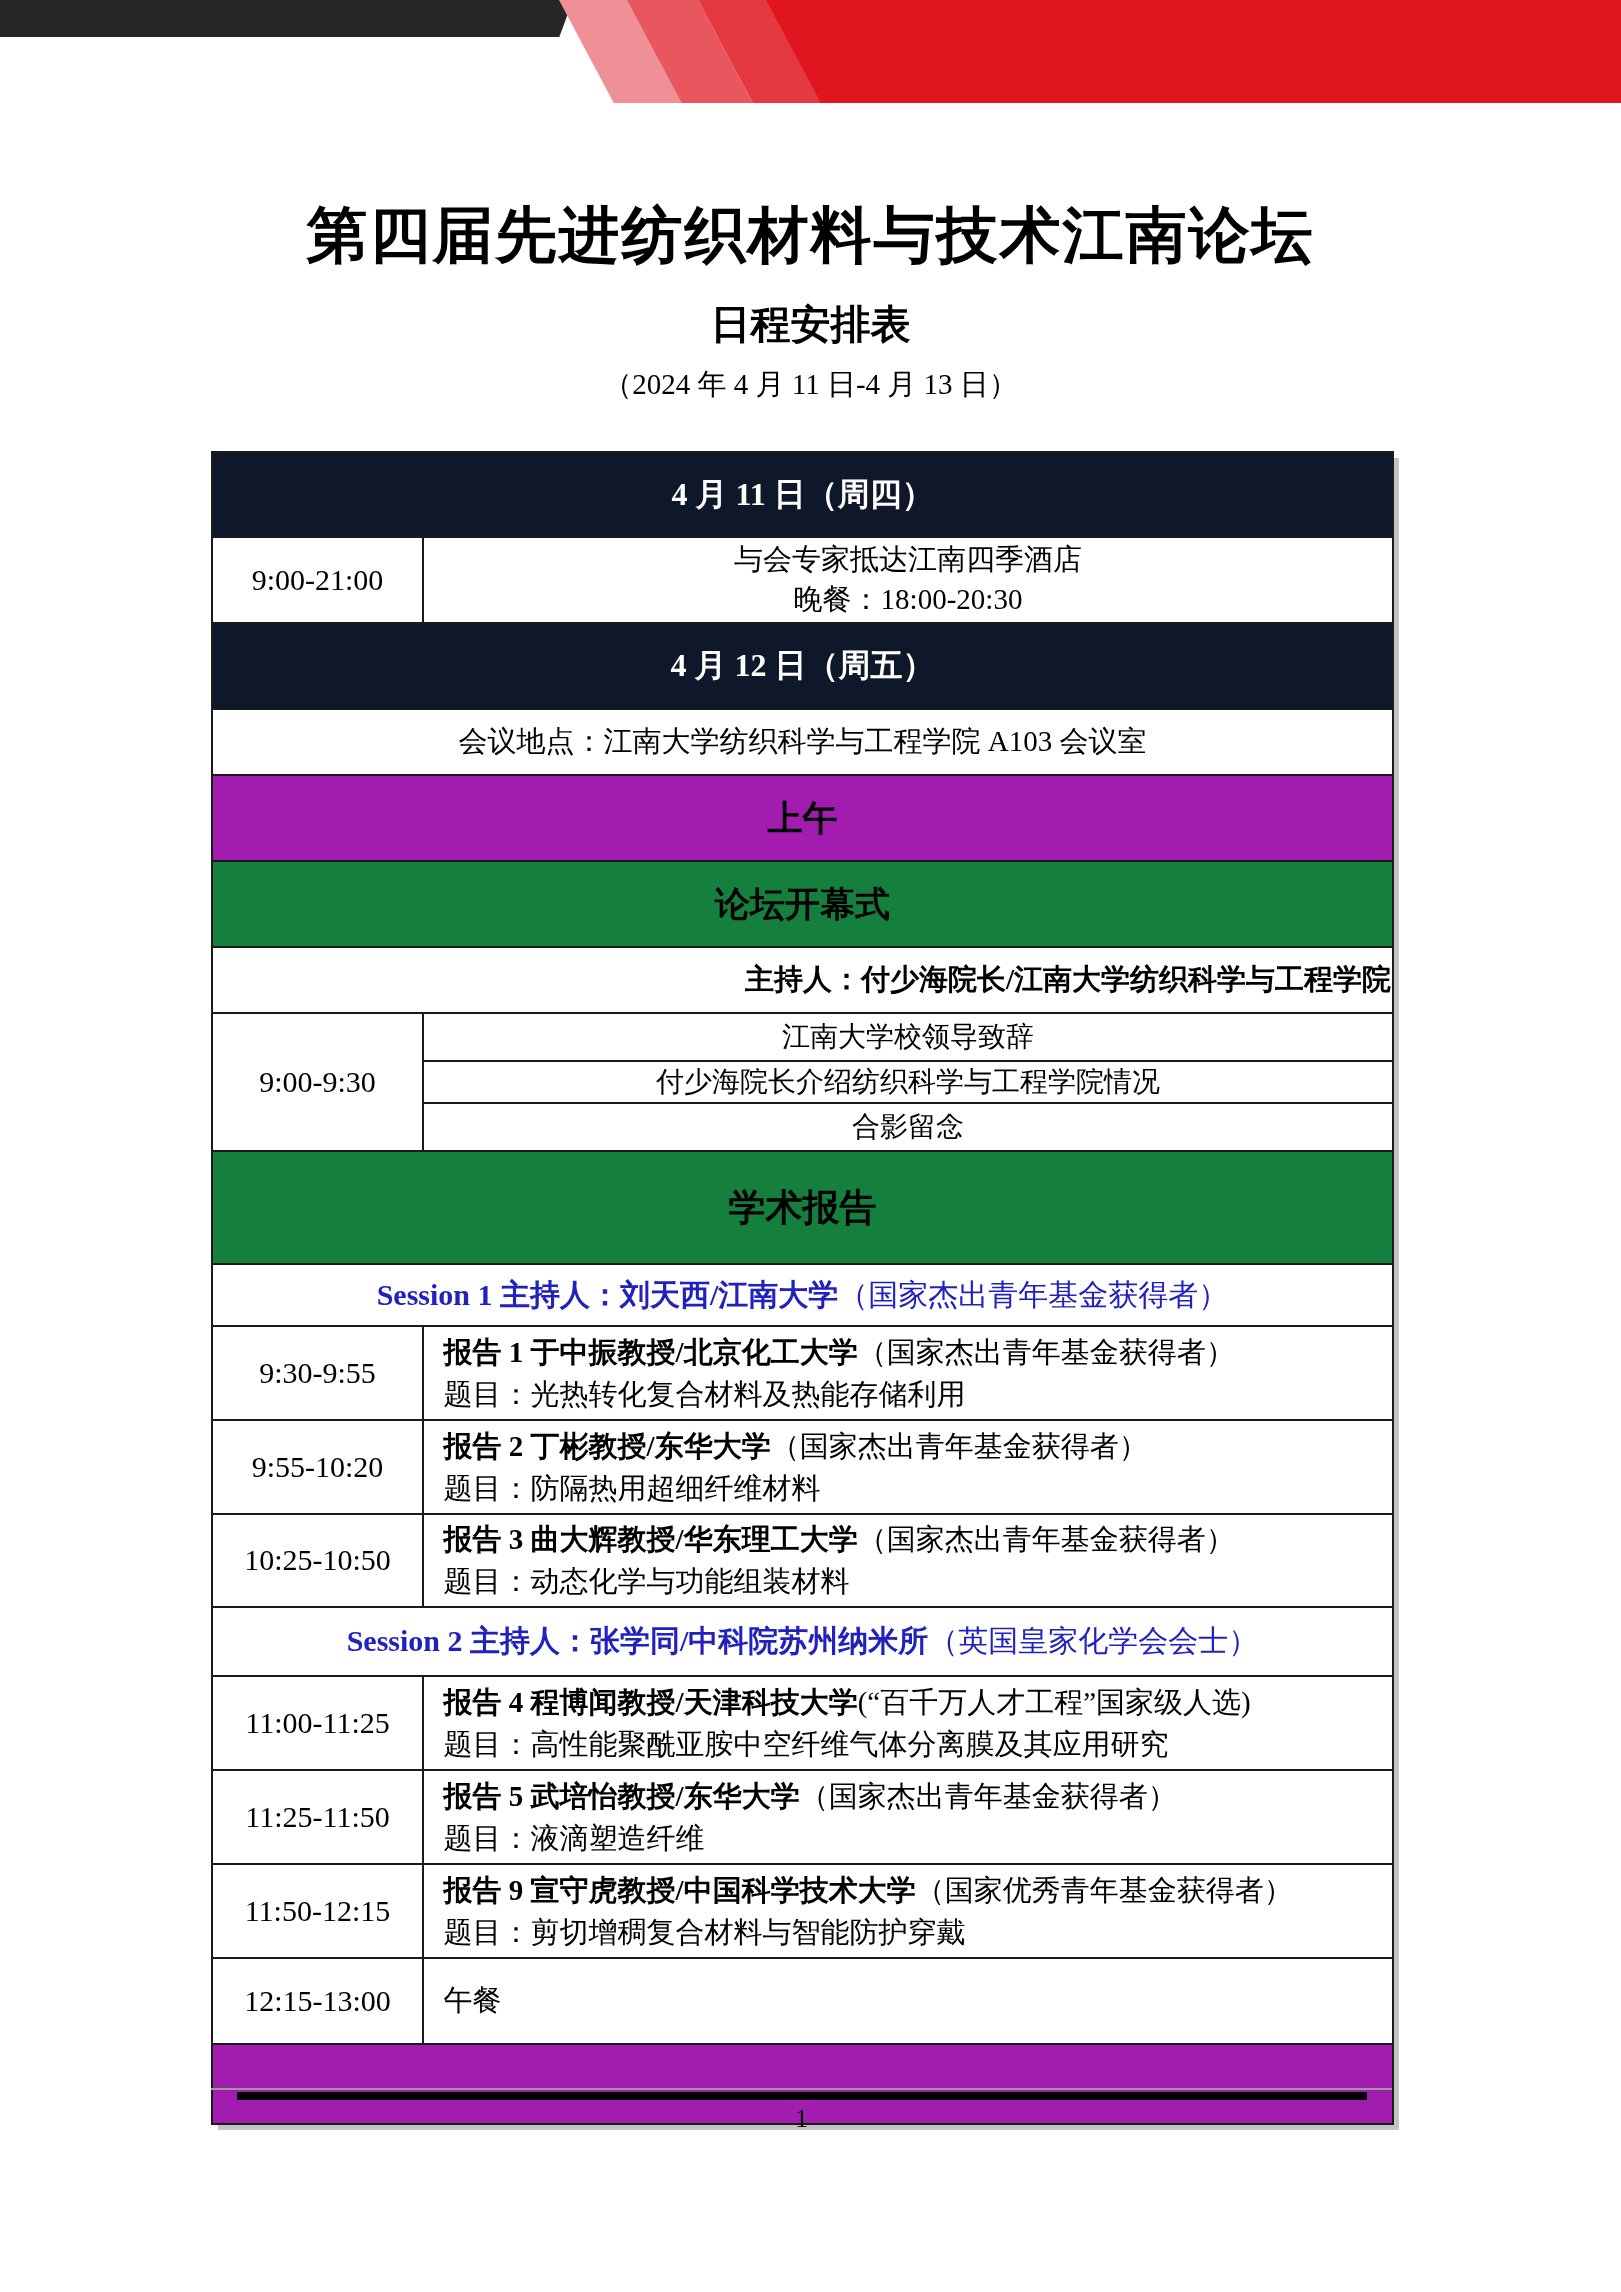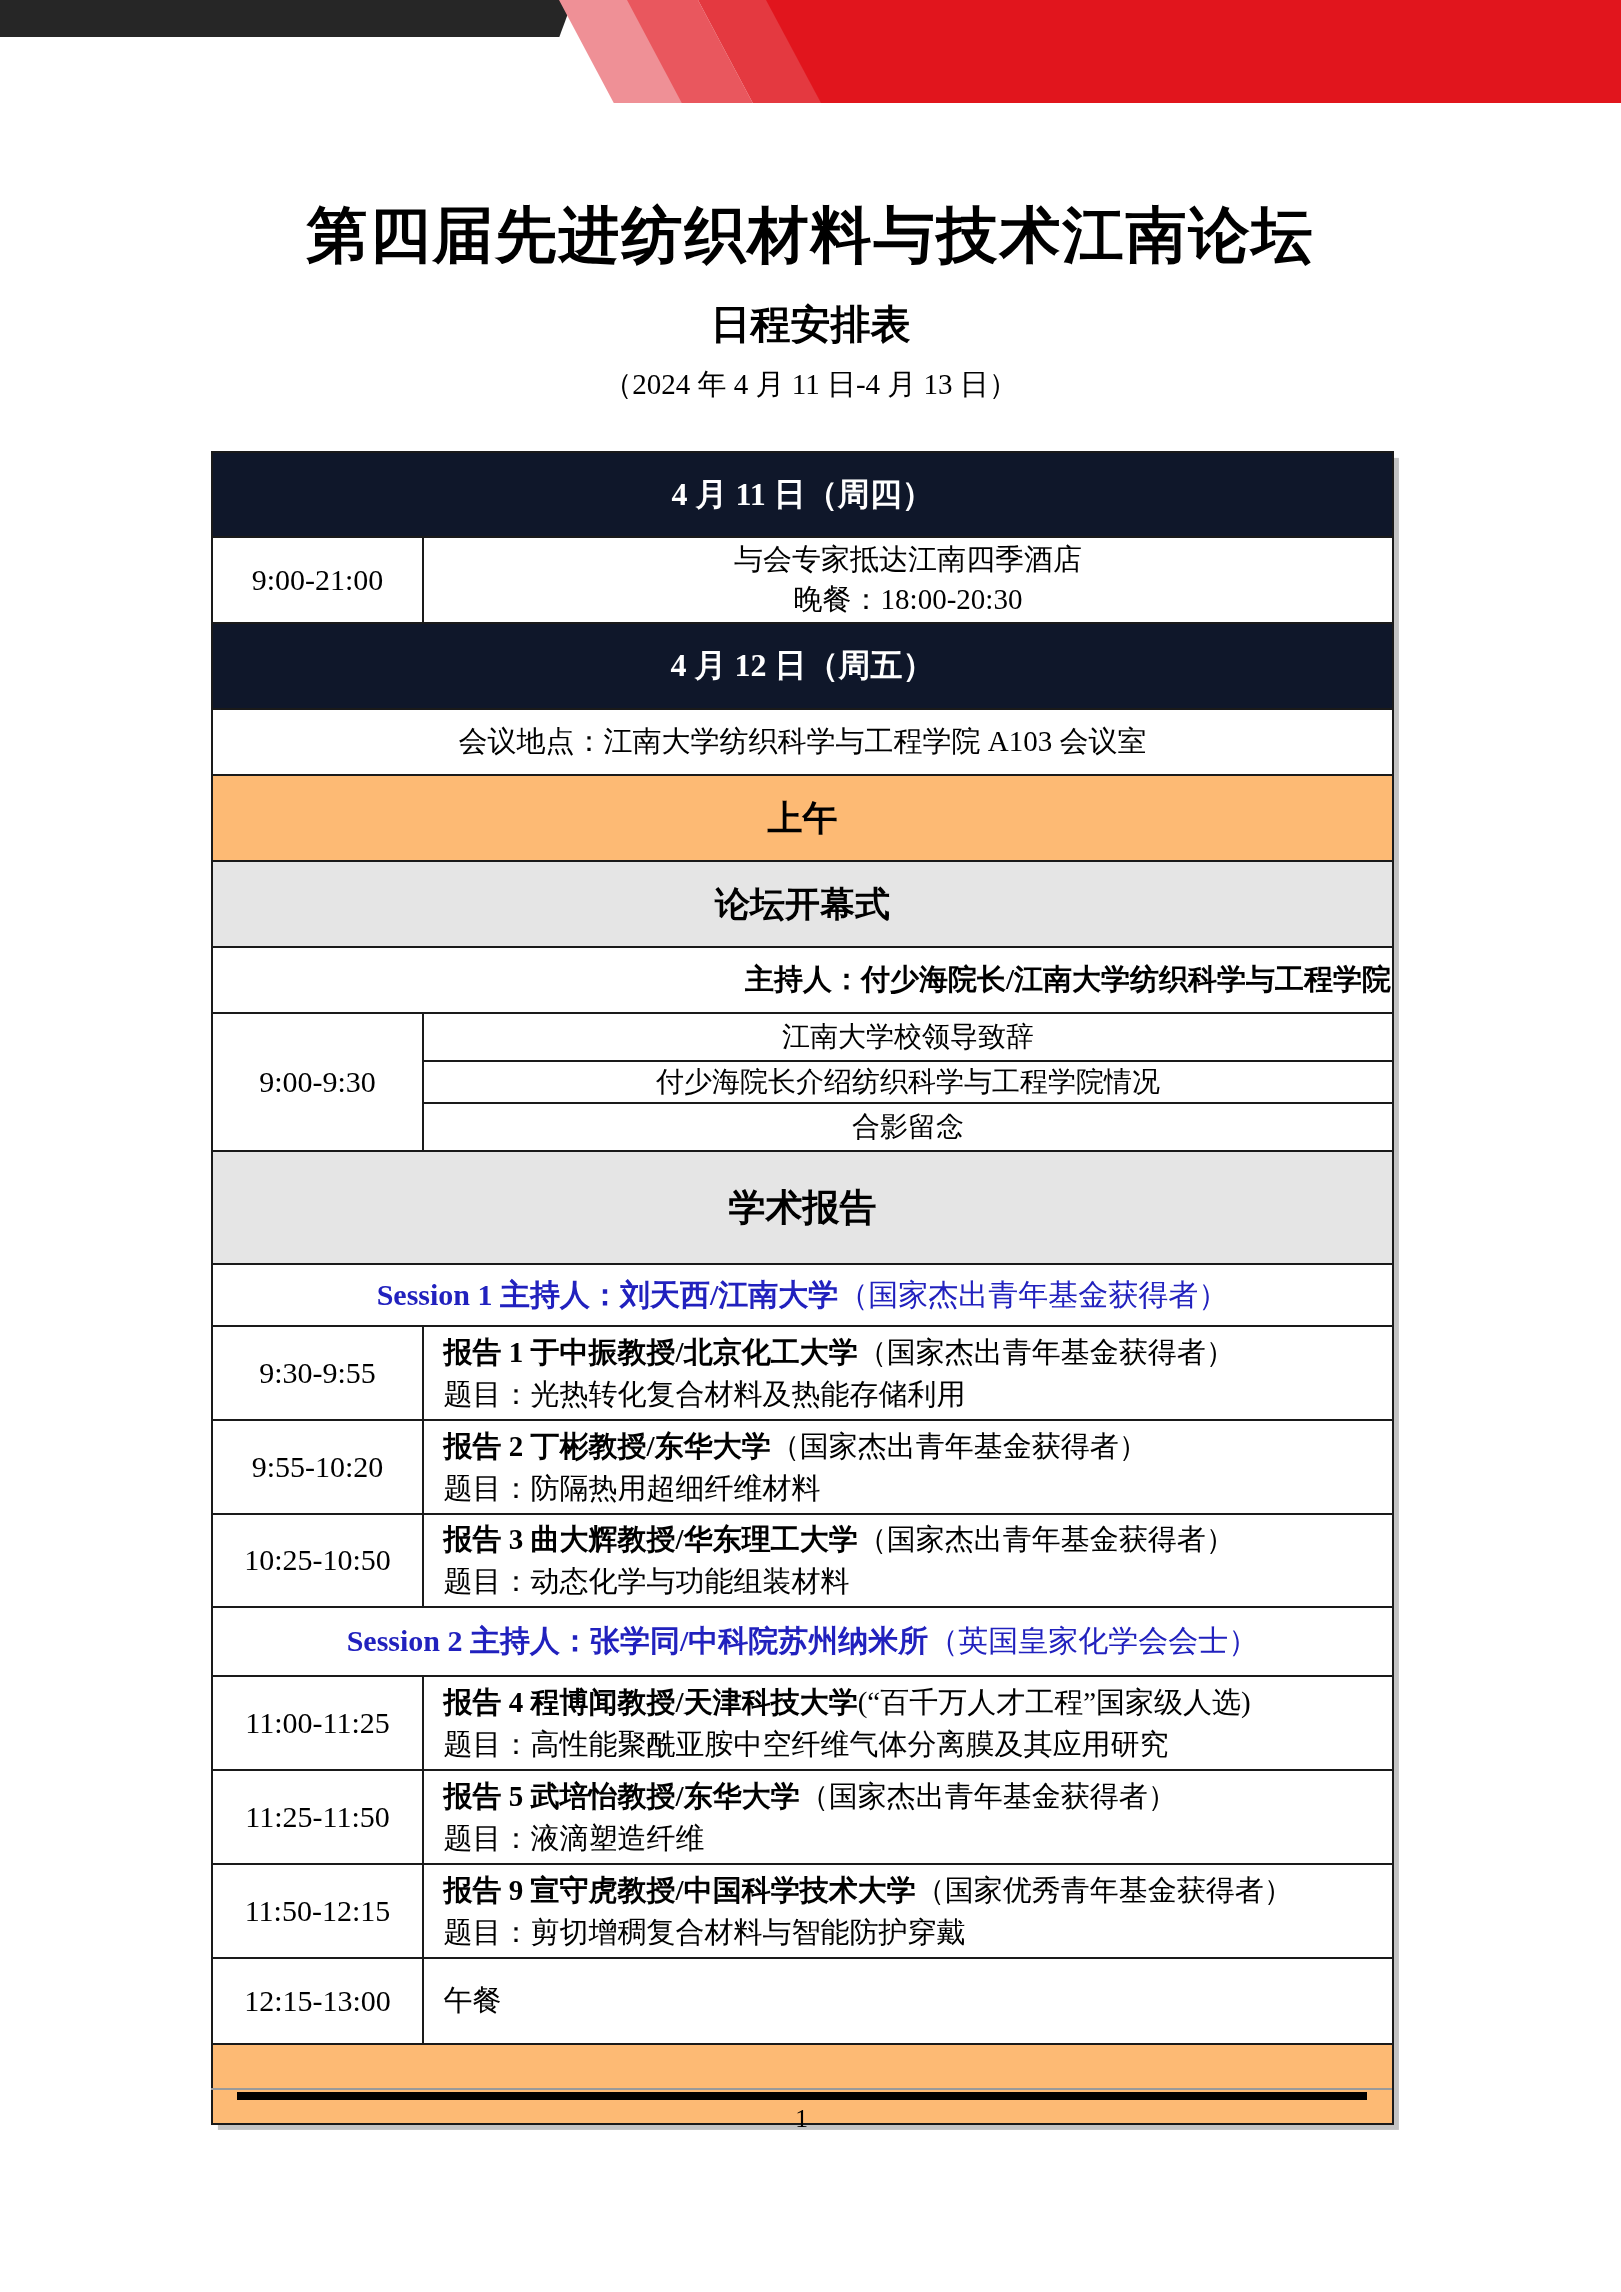--- a/index.html
+++ b/index.html
@@ -39,22 +39,22 @@
   table.sched{
     position:absolute;left:211px;top:451px;width:1181px;
     border-collapse:collapse;table-layout:fixed;
     box-shadow:5.9px 5.9px 0 -1px #c3c3c3;
   }
   table.sched td{border:2px solid #1a1a1a;overflow:hidden;}
   .red-head td{
     background:#0f172a;color:#ffffff;font-weight:bold;font-size:32px;
     text-align:center;border-top-color:#a40000;border-bottom-color:#a40000;
   }
-  .pink-strong td{background:#fdba74;}
-  .pink-light td{background:#e5e5e5;}
+  .pink-strong td{background:#a21caf;}
+  .pink-light td{background:#15803d;}
   .bigword{font-family:"Liberation Sans",sans-serif;font-weight:bold;font-size:35px;text-align:center;}
   .bigword2{font-family:"Liberation Sans",sans-serif;font-weight:bold;font-size:37px;text-align:center;}
   td.time{font-size:30px;text-align:center;}
   td.center-txt{font-size:29px;text-align:center;}
   td.center-bold{font-size:29px;text-align:right;font-weight:bold;}
   td.sub-item{font-size:28px;text-align:center;}
   .session td{
     text-align:center;color:#2121BE;font-weight:bold;font-size:30px;
   }
   .session .qual{font-weight:normal;}

